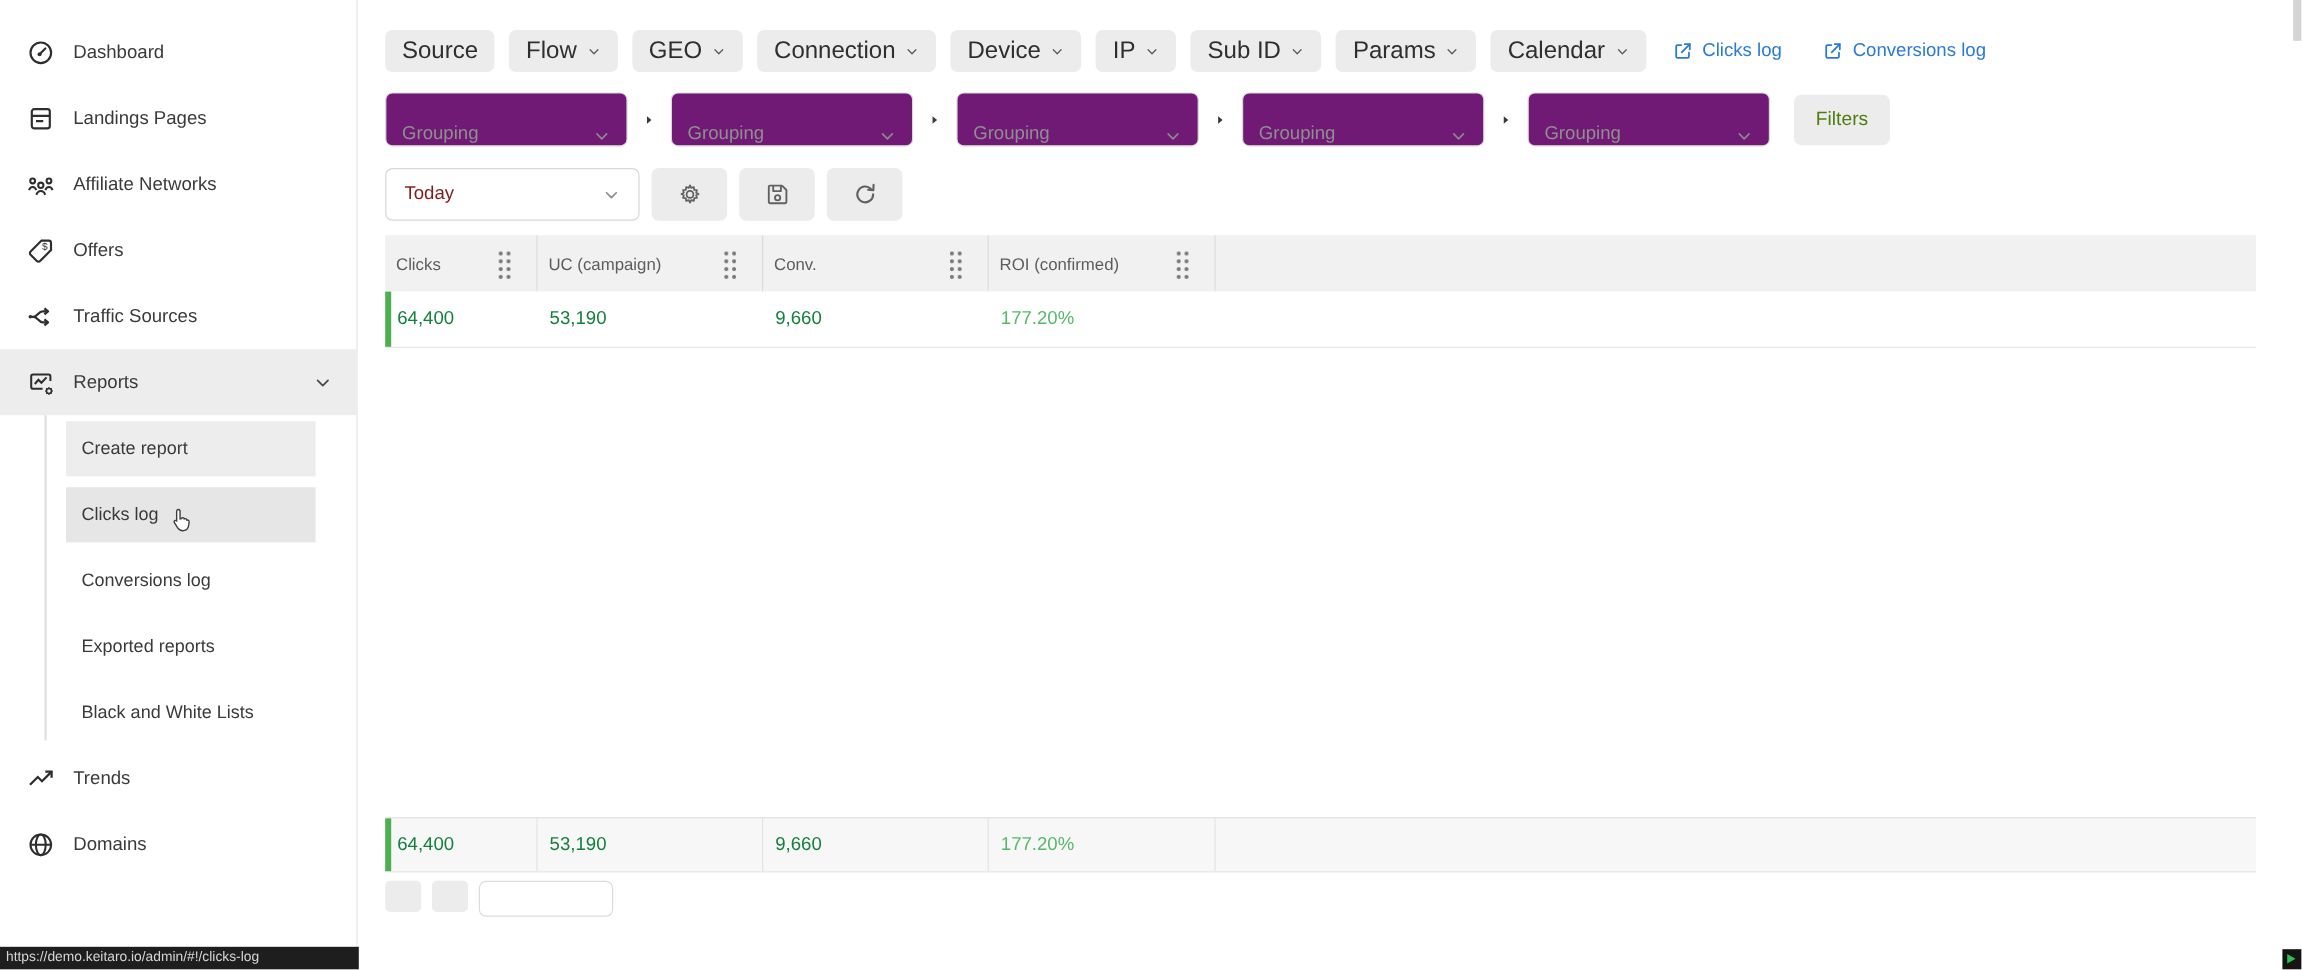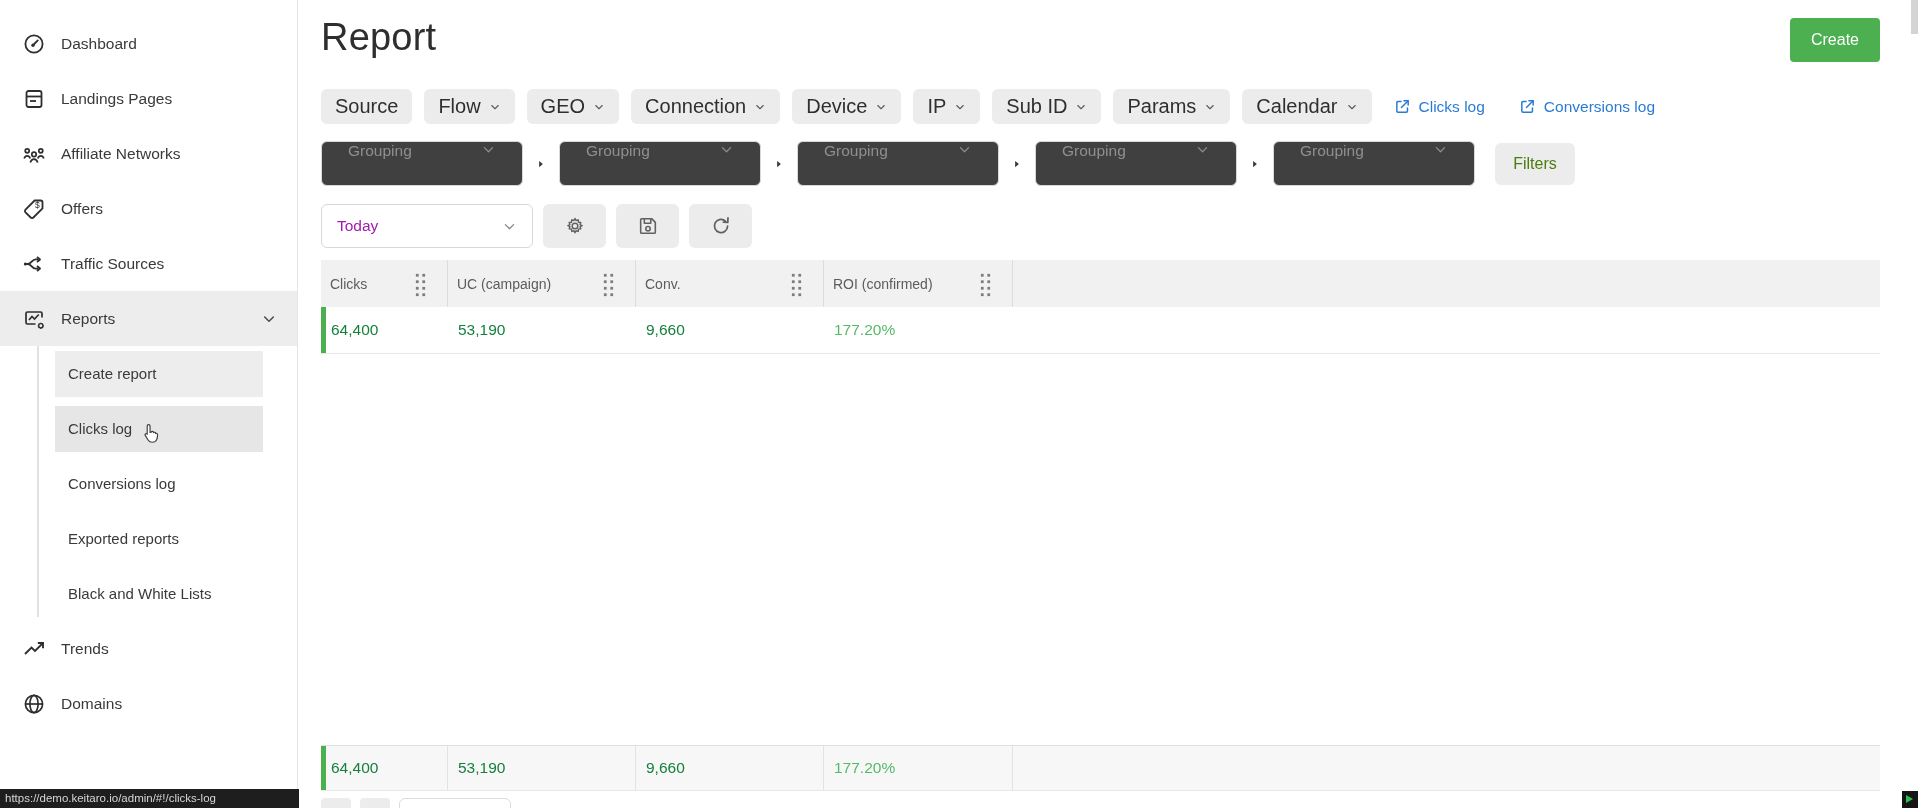--- a/index.html
+++ b/index.html
@@ -36,29 +36,29 @@
   .chip-row { display:flex; align-items:center; margin:25px 38px 0 22px; gap:12px; }
   .chip { height:35px; background:#ececec; border-radius:6px; display:inline-flex; align-items:center; padding:0 14px; font-size:20px; color:#2f2f2f; gap:8px; cursor:pointer; white-space:nowrap; }
   .chip .chev-sm { width:12px; height:12px; color:#5c5c5c; }
   .chip .chev-sm svg { width:12px; height:12px; display:block; }
   .log-links { display:flex; align-items:center; gap:34px; margin-left:10px; }
   .log-link { display:flex; align-items:center; gap:8px; color:#2b7bd3; font-size:15.5px; cursor:pointer; text-decoration:none; }
   .log-link .ext { width:17px; height:17px; }
   .log-link .ext svg { width:17px; height:17px; display:block; }
 
   .grouping-row { display:flex; align-items:center; margin:17px 38px 0 22px; }
-  .gselect { width:202px; height:45px; border:1px solid #d8d8d8; border-radius:6px; background:#404040; display:flex; align-items:flex-start; justify-content:space-between; padding:0 26px; font-size:15.5px; color:#8f8f8f; cursor:pointer; }
+  .gselect { width:202px; height:45px; border:1px solid #d8d8d8; border-radius:6px; background:#701a75; display:flex; align-items:flex-end; justify-content:space-between; padding:0 13px; font-size:15.5px; color:#8f8f8f; cursor:pointer; }
   .gselect .chev-md, .today .chev-md { width:15px; height:15px; color:#8a8a8a; }
   .chev-md svg { width:15px; height:15px; display:block; }
   .gsep { width:36px; display:flex; justify-content:center; align-items:center; color:#3a3a3a; }
   .gsep svg { width:10px; height:10px; }
   .filters-btn { width:80px; height:42px; margin-left:20px; background:#ececec; border:none; border-radius:6px; font-size:16px; color:#4d7c0f; font-family:inherit; cursor:pointer; }
 
   .toolbar-row { display:flex; align-items:center; margin:18px 38px 0 22px; gap:10px; }
-  .today { width:212px; height:44px; border:1px solid #d8d8d8; border-radius:6px; background:#fff; display:flex; align-items:center; justify-content:space-between; padding:0 15px; font-size:15.5px; color:#a21caf; cursor:pointer; }
+  .today { width:212px; height:44px; border:1px solid #d8d8d8; border-radius:6px; background:#fff; display:flex; align-items:center; justify-content:space-between; padding:0 15px; font-size:15.5px; color:#7f1d1d; cursor:pointer; }
   .icon-btn { width:63px; height:44px; background:#ececec; border:none; border-radius:6px; display:flex; align-items:center; justify-content:center; color:#616161; cursor:pointer; }
   .icon-btn svg { width:22px; height:22px; display:block; }
 
   
   .report-table { margin:12px 38px 0 22px; }
   .tgrid { display:grid; grid-template-columns:127px 188px 188px 189px 1fr; }
   .thead { height:47px; background:#f1f1f1; }
   .th { display:flex; align-items:center; justify-content:space-between; padding:0 12px 0 9px; font-size:14px; color:#5c5c5c; border-right:1px solid #dcdcdc; cursor:pointer; }
   .th.filler { border-right:none; cursor:default; }
   .grip { width:13px; height:26px; margin-right:9px; background-image:radial-gradient(circle,#7c7c7c 1.6px,transparent 1.8px); background-size:6.5px 6.5px; background-position:1px 1px; cursor:grab; flex:0 0 13px; }
@@ -226,24 +226,20 @@
     <span class="label">Domains</span>
     <span class="flex-spacer"></span>
 
   </div>
       </nav>
     <div class="statusbar">https://demo.keitaro.io/admin/#!/clicks-log</div>
   </aside>
 
   <main class="main">
 
-    <div class="title-row">
-      <h1 class="page-title">Report</h1>
-      <button class="create-btn">Create</button>
-    </div>
 
     <div class="chip-row">
 
       <div class="chip">
     <span class="label">Source</span>
 
   </div>
         <div class="chip">
     <span class="label">Flow</span>
     <span class="chev-sm">

